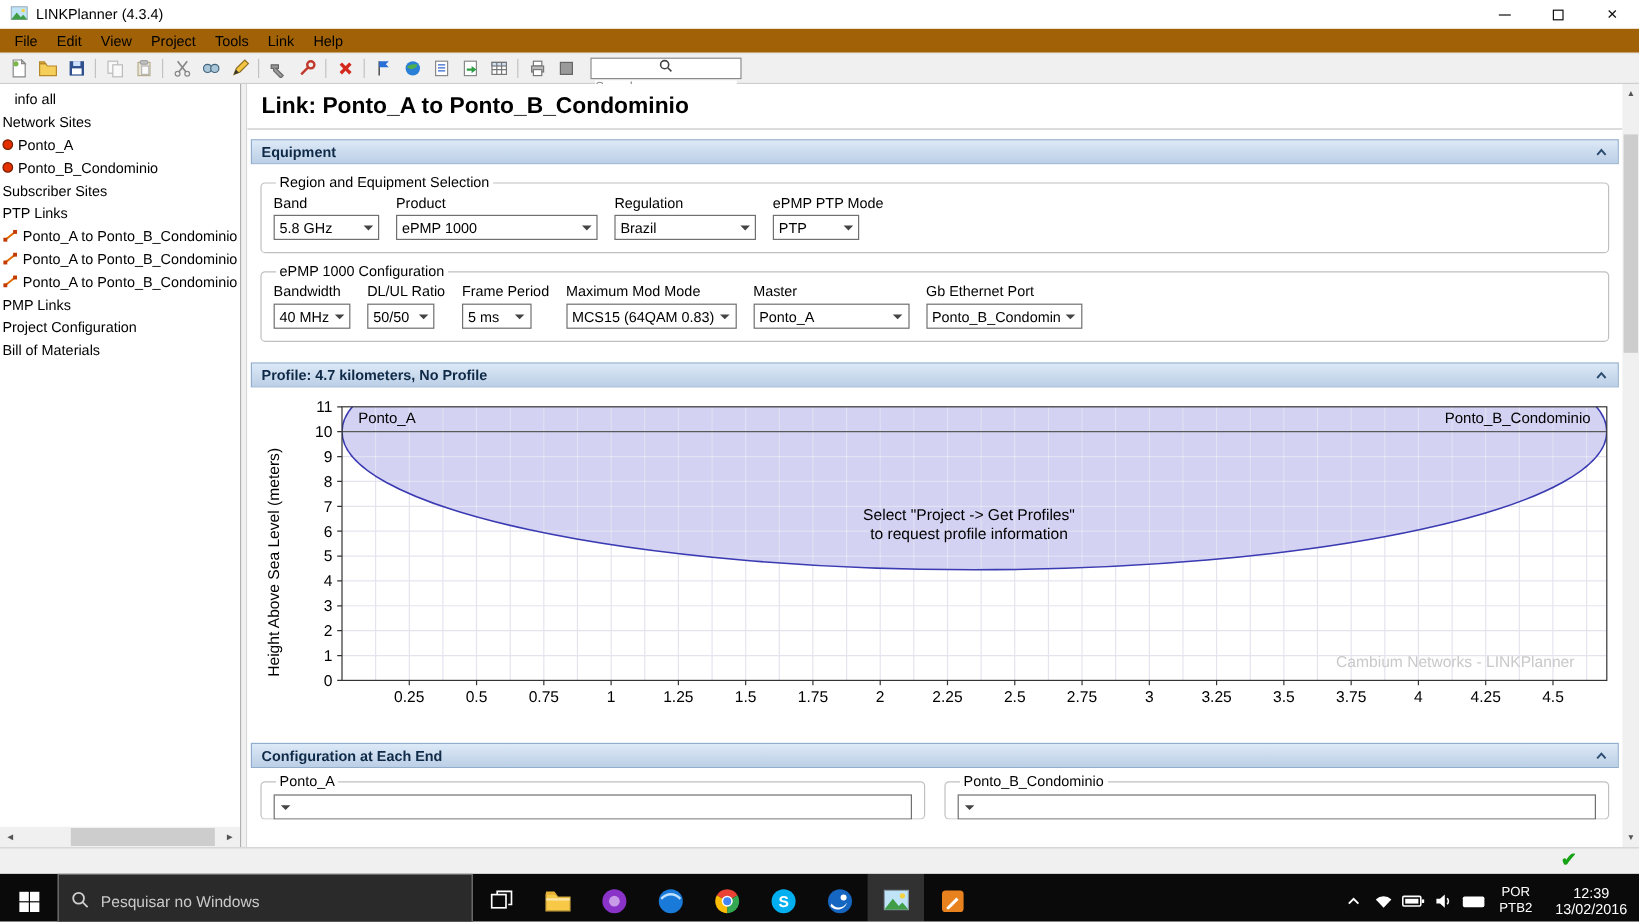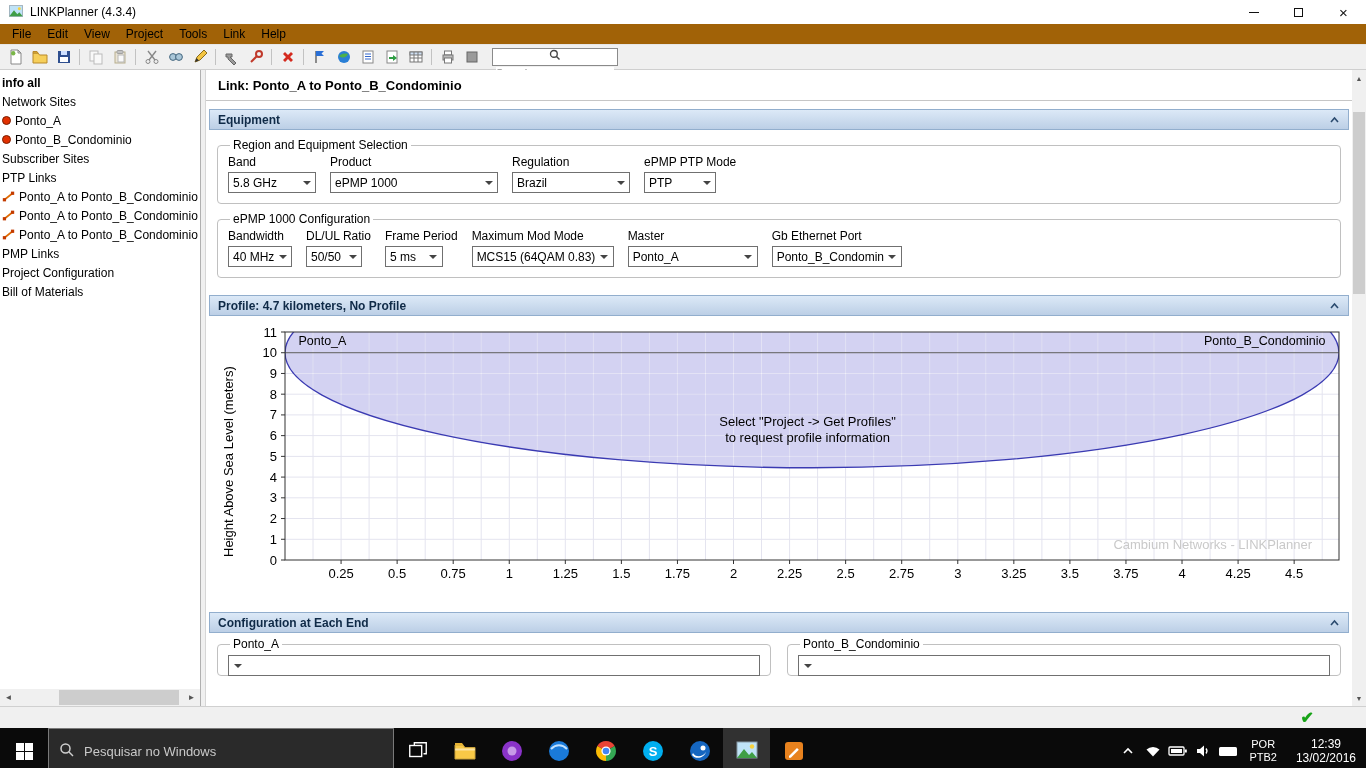--- a/index.html
+++ b/index.html
@@ -28,32 +28,32 @@
   .tb-sep { width:1px; height:16px; background:#c2c2c2; margin:0 3px; }
   .tb-search { width:126px; height:18px; background:#fff; border:1px solid #8a8a8a; display:flex; align-items:center; gap:3px; padding:0 3px; margin-left:8px;flex-direction:column; }
   .tb-search input { border:none; outline:none; width:100%; font-size:11px; font-family:"Liberation Sans",sans-serif; color:#333; }
   .tb-search input::placeholder { color:#8a8a8a; }
 
   
   .main { height:636px; display:flex; flex:none; }
   .sidebar { width:201px; background:#fff; border-right:1px solid #b0b0b0; position:relative; flex:none; }
   .tree { padding-top:3px; overflow:hidden; }
   .tree-item { height:19px; display:flex; align-items:center; gap:4px; padding-left:2px; white-space:nowrap; cursor:default; }
-  .tree-item.bold { font-weight:bold; }
+  .tree-item.bold { font-weight:normal;margin-left:10px; }
   .site-dot { width:9px; height:9px; border-radius:50%; background:#e23000; border:1px solid #7a1e00; flex:none; }
   .h-scroll { position:absolute; bottom:0; left:0; right:0; height:17px; background:#f0f0f0; display:flex; align-items:center; }
   .hs-arrow { width:17px; height:17px; display:flex; align-items:center; justify-content:center; font-size:8px; color:#555; }
   .hs-track { flex:1; height:17px; position:relative; }
   .hs-thumb { position:absolute; left:42px; top:1px; width:120px; height:15px; background:#cdcdcd; }
   .splitter { width:5px; background:#f0f0f0; border-right:1px solid #d6d6d6; flex:none; }
 
   
   .content { flex:1; display:flex; background:#fff; overflow:hidden; }
   .content-inner { flex:1; overflow:hidden; }
-  .page-title { font-size:13px; font-weight:bold; padding:8px 0 7px 12px; border-bottom:1px solid #c6c6c6; }
+  .page-title { font-size:19px; font-weight:bold; padding:8px 0 7px 12px; border-bottom:1px solid #c6c6c6; }
   .sections { padding:8px 3px 0 3px; }
   .section-bar { height:21px; background:linear-gradient(#dce9f7,#bccfe6); border:1px solid #92aecd;
     display:flex; align-items:center; padding:0 8px; font-weight:bold; color:#0f2a47; margin-top:9px; cursor:default; }
   .section-bar:first-child { margin-top:0; }
   .sb-chev { margin-left:auto; display:flex; }
   .panel { background:#fff; }
 
   .equipment-panel { padding:6px 8px 8px 8px; }
   fieldset { border:1px solid #c0c0c0; border-radius:4px; padding:2px 10px 10px 10px; margin-top:2px; }
   fieldset + fieldset { margin-top:8px; }

